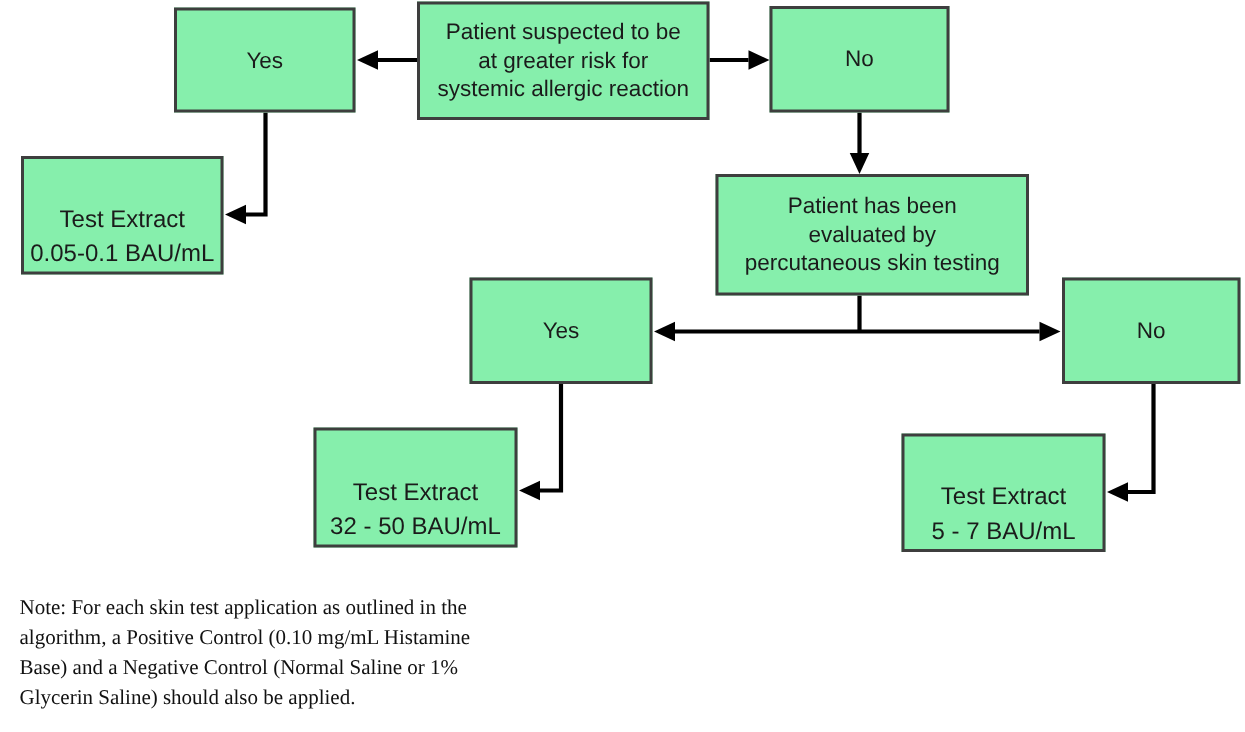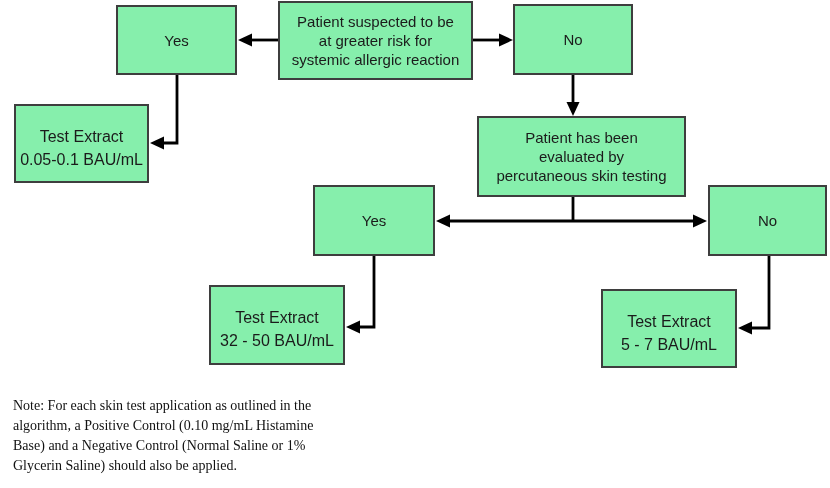--- a/index.html
+++ b/index.html
@@ -23,21 +23,21 @@
     align-items: center;
     justify-content: center;
     text-align: center;
     color: #1b1b1b;
   }
   .node .box-label {
     white-space: pre-line;
     font-size: 15px;
     line-height: 19px;
   }
-  .node.result { align-items: center; padding-top: 8px; }
+  .node.result { align-items: flex-end; padding-top: 8px; }
   .node.result .box-label { font-size: 16px; line-height: 23px; }
   .note {
     position: absolute;
     left: 13px;
     top: 396px;
     width: 420px;
     font-family: "Liberation Serif", serif;
     font-size: 14px;
     line-height: 20px;
     color: #111111;

